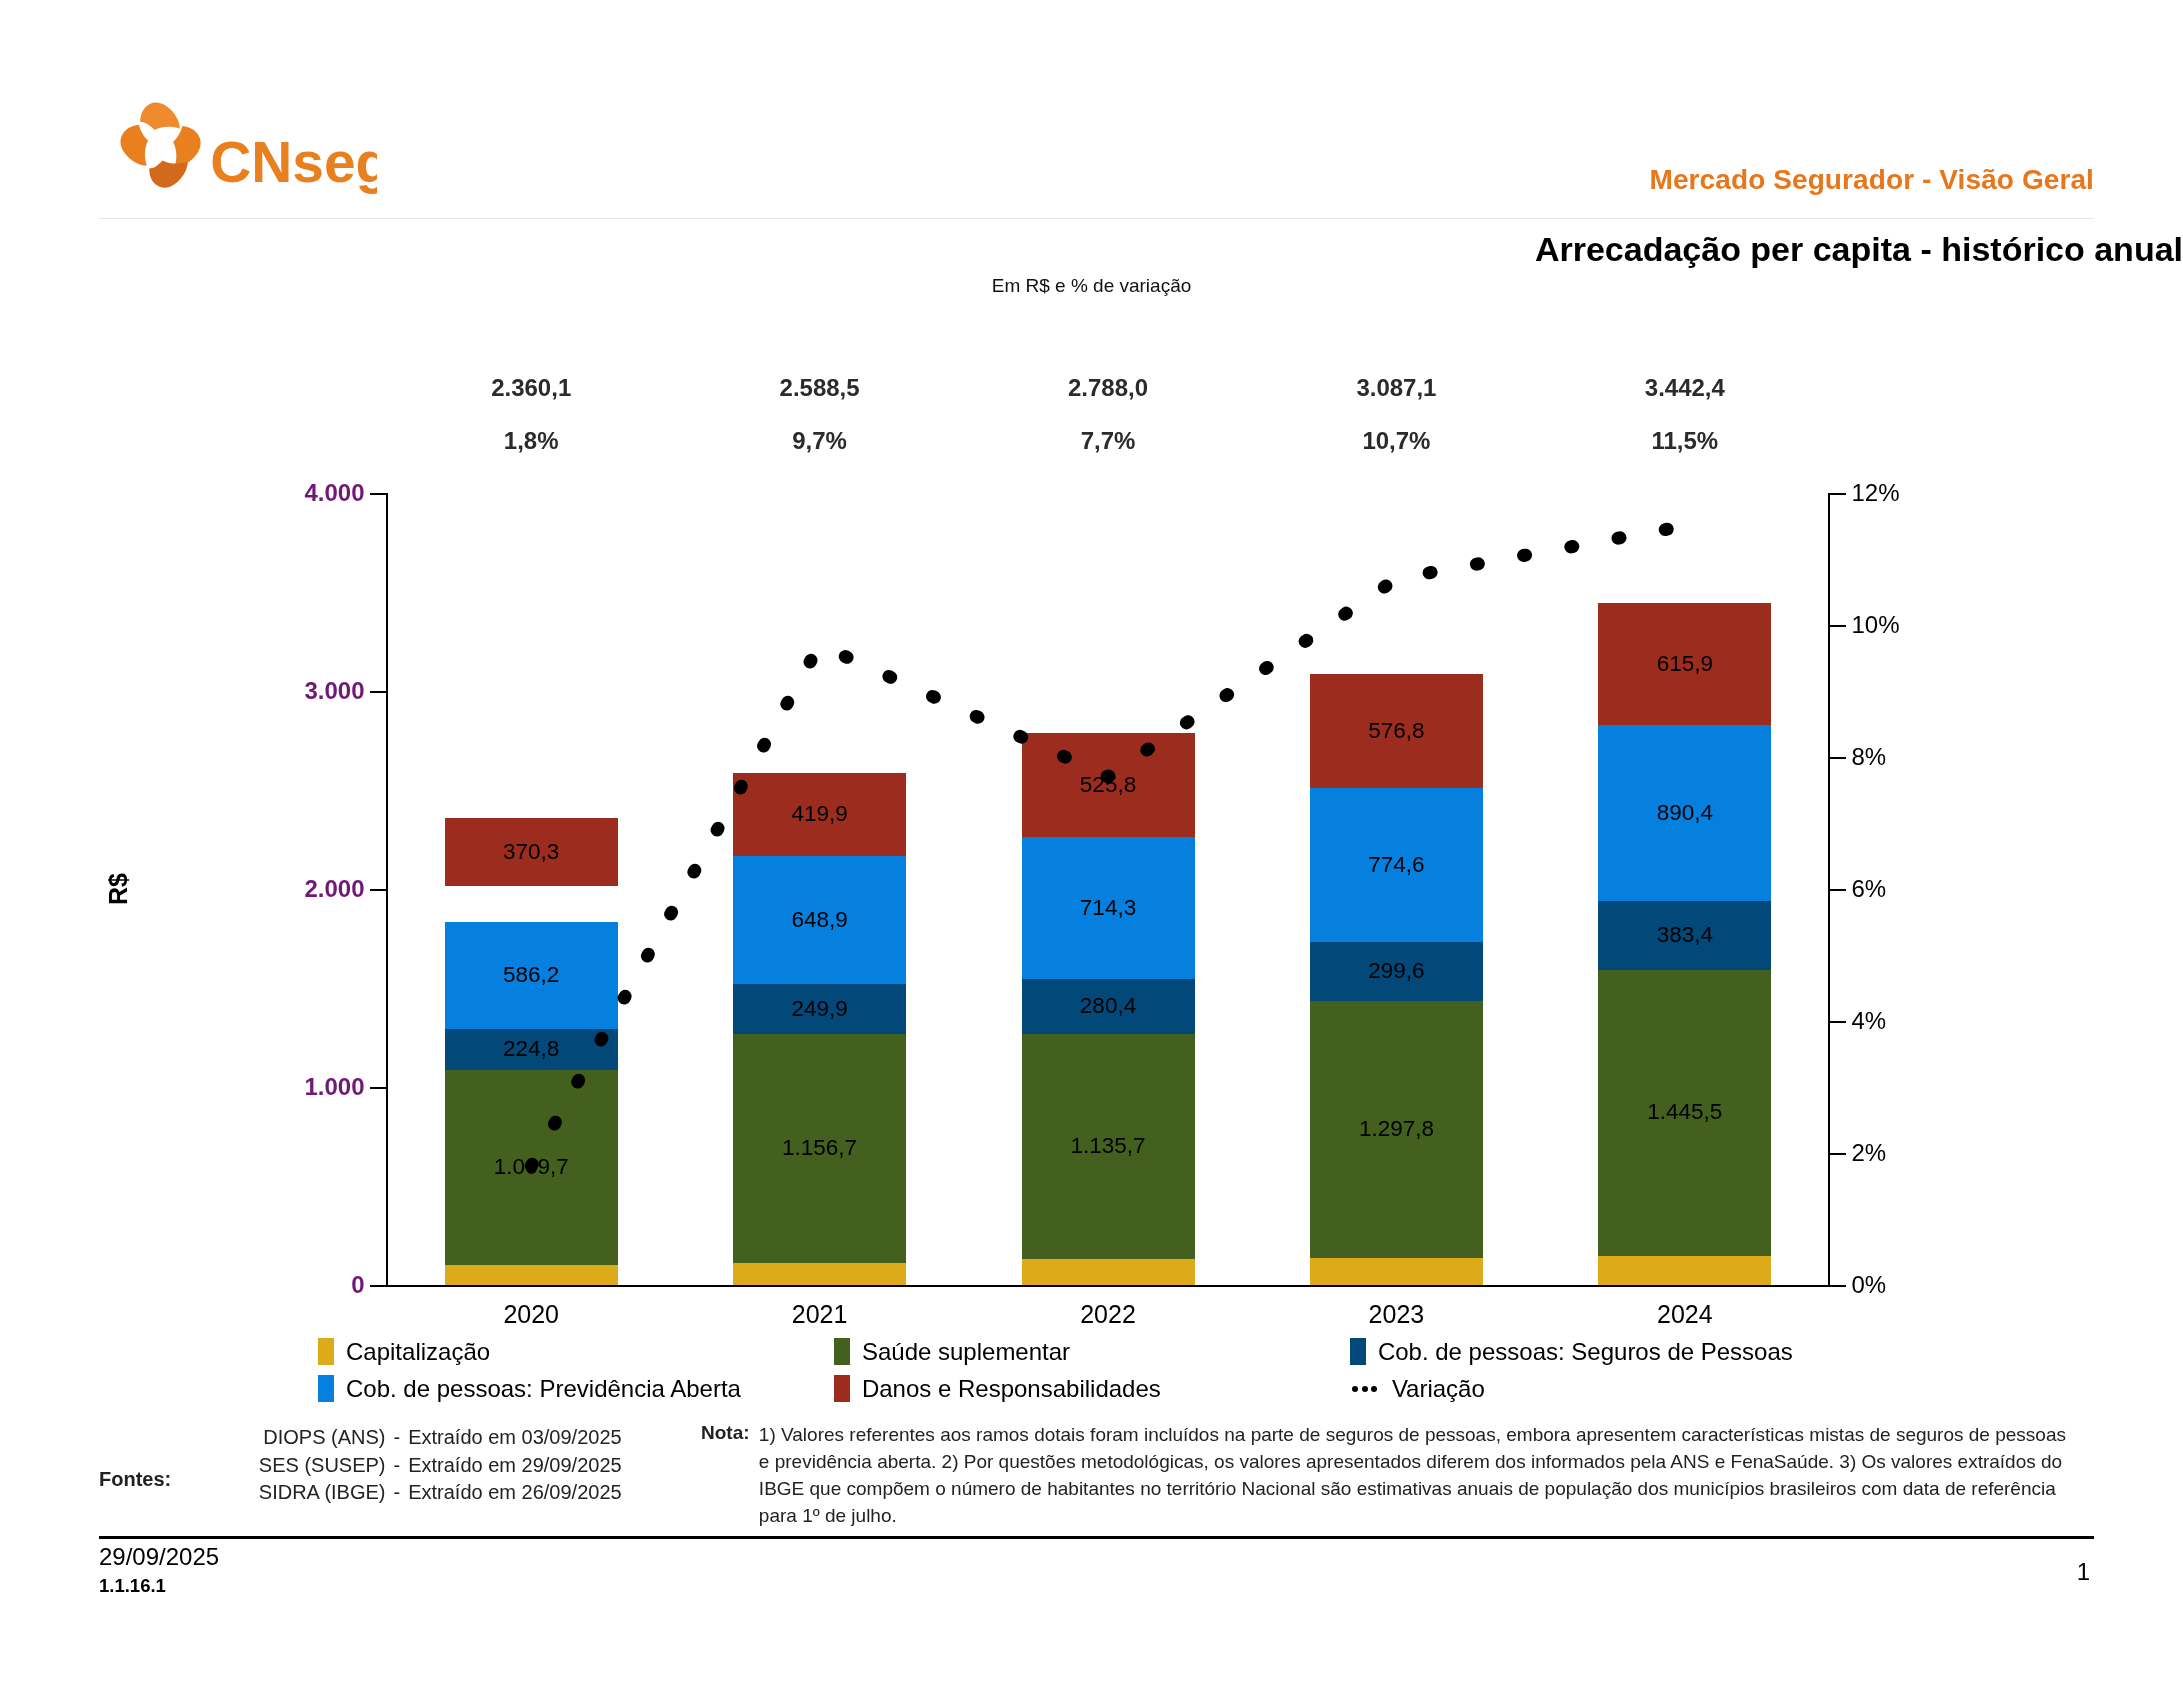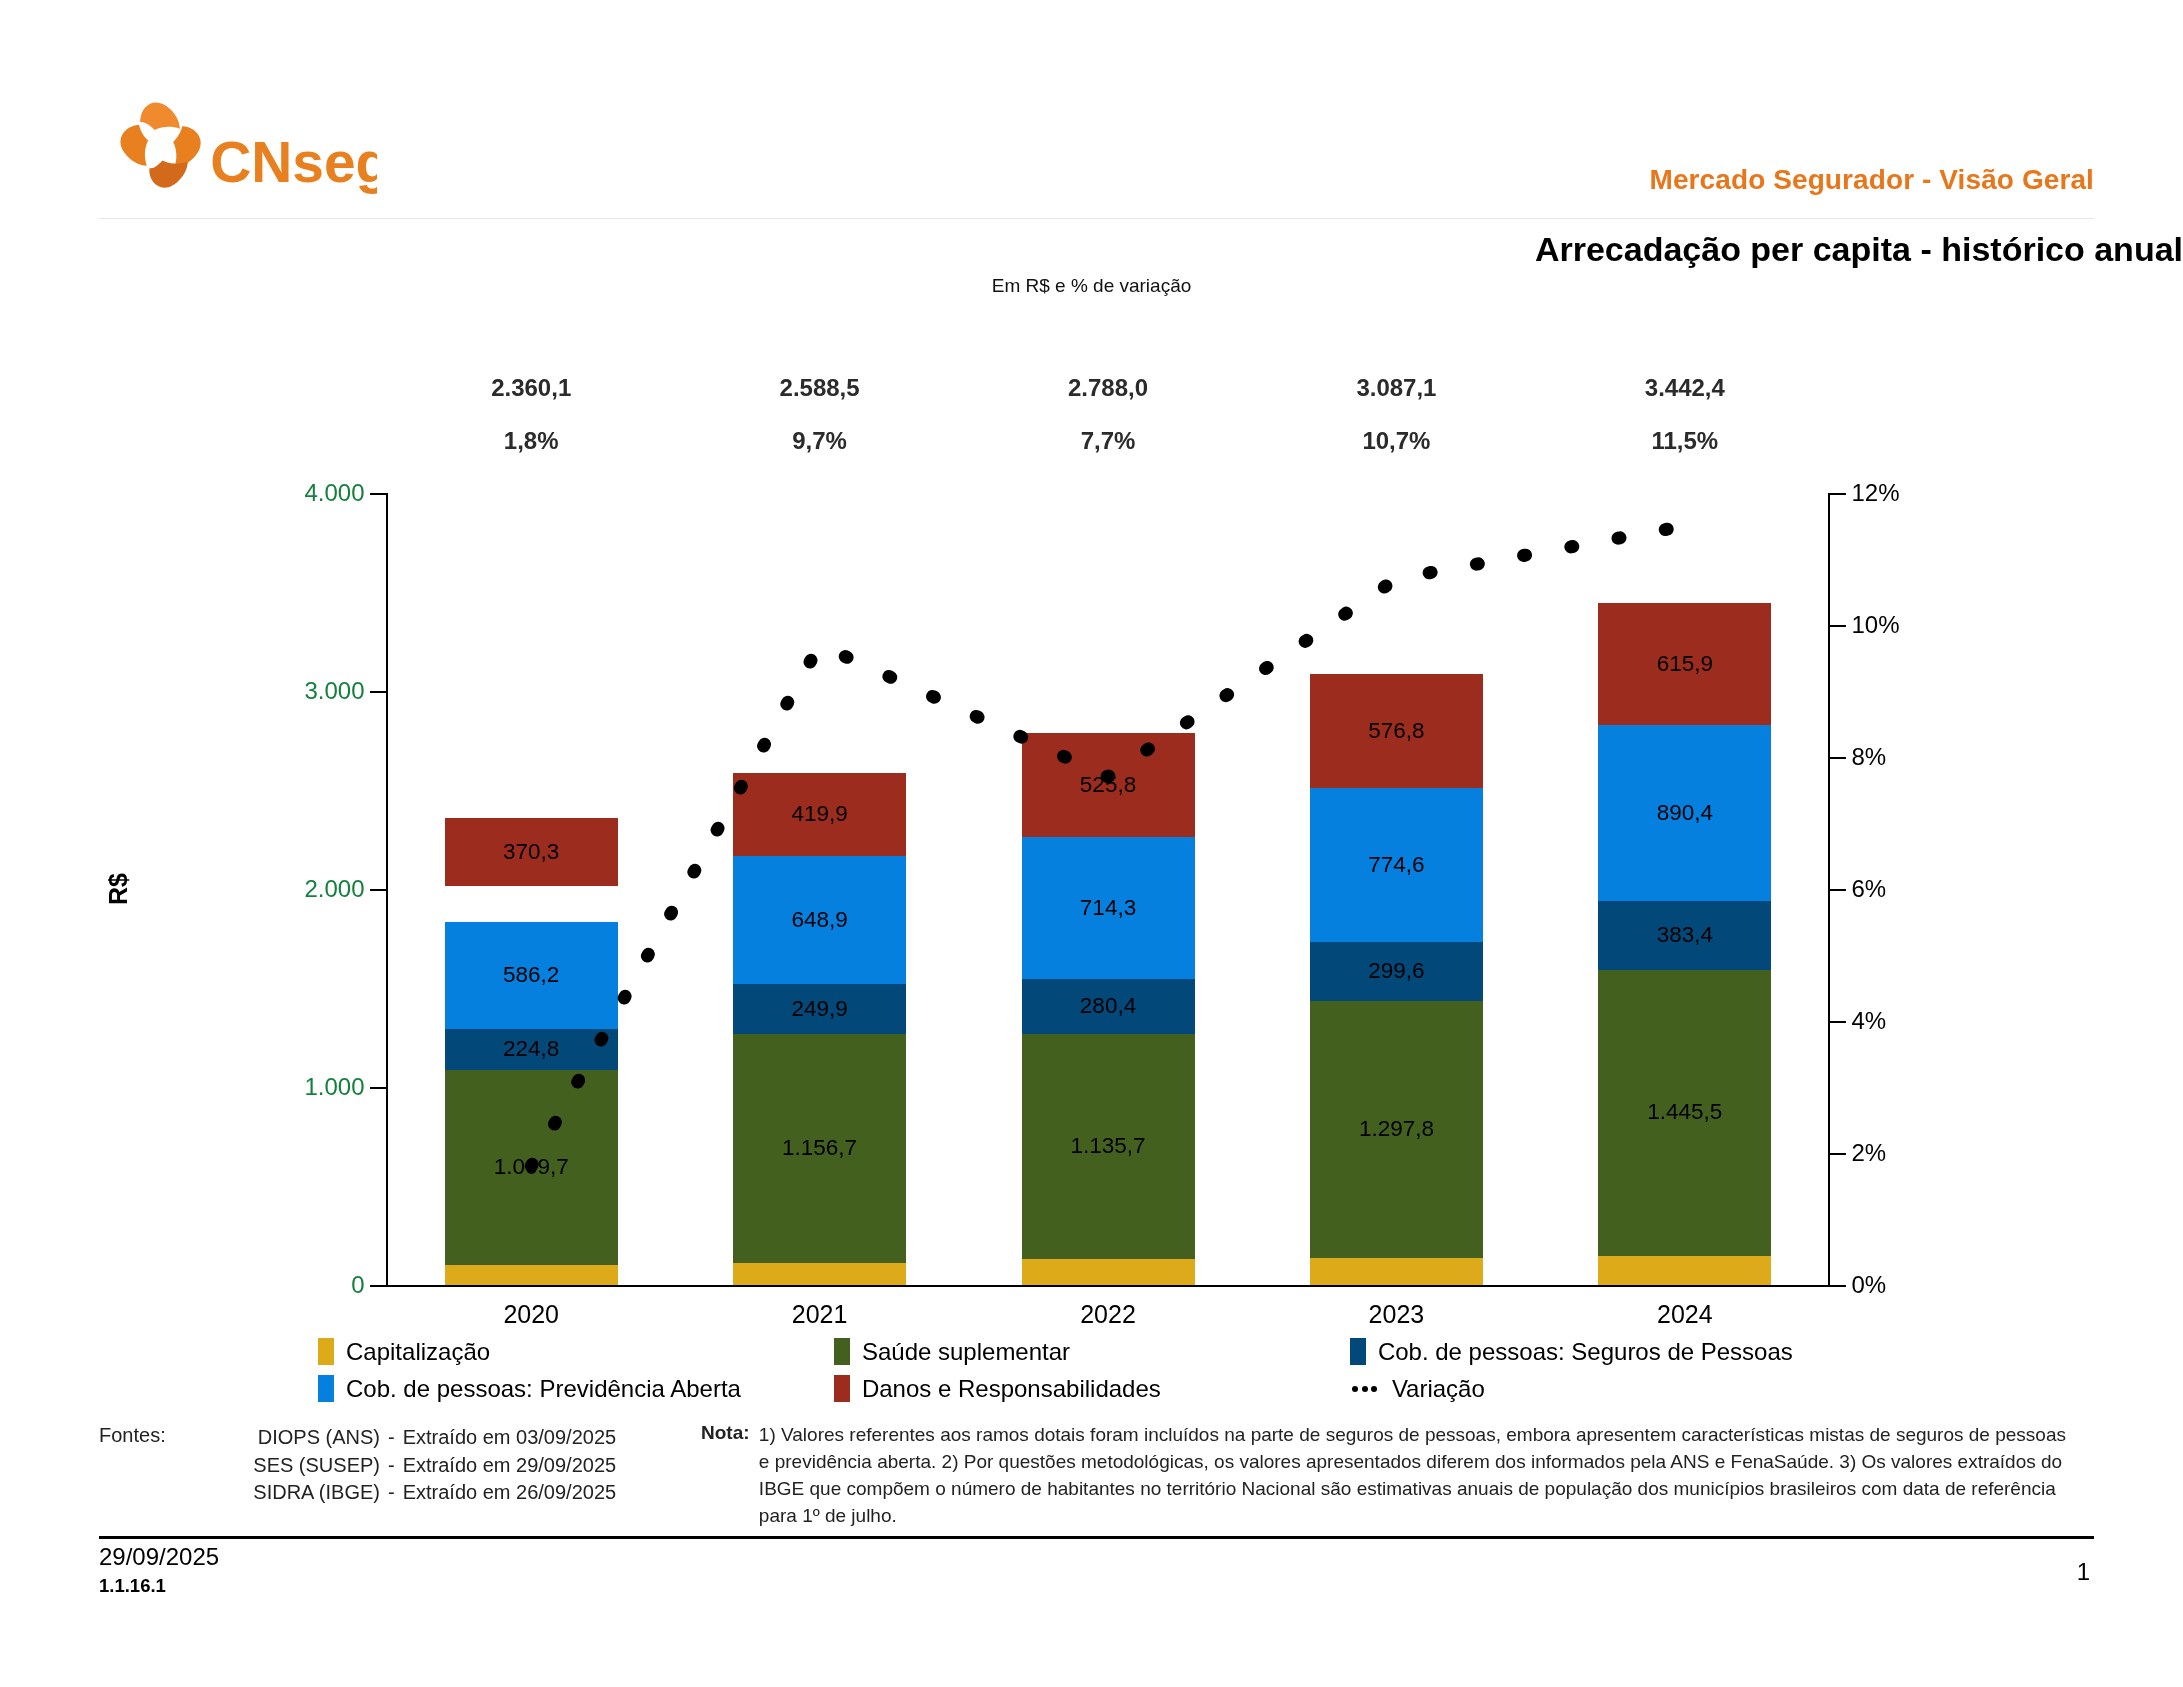--- a/index.html
+++ b/index.html
@@ -43,22 +43,22 @@
   .plot{
     position:absolute;
     left:387px;top:493px;
     width:1442px;height:792px;
   }
   .axis-left{position:absolute;left:-0.7px;top:0;bottom:0;width:2px;background:#000;}
   .axis-right{position:absolute;right:-0.7px;top:0;bottom:0;width:2px;background:#000;}
   .axis-bottom{position:absolute;left:-1.3px;right:-1.3px;bottom:-2px;height:2px;background:#000;}
 
   .ytick{position:absolute;right:100%;width:198px;text-align:right;
-         font-size:24px;color:#15803d;transform:translateY(-50%);padding-right:22.5px;
-         box-sizing:border-box;font-weight:400;}
+         font-size:24px;color:#701a75;transform:translateY(-50%);padding-right:22.5px;
+         box-sizing:border-box;font-weight:700;}
   .ytick .dash{position:absolute;right:0;top:50%;width:17px;height:2px;background:#000;}
   .ytick2{position:absolute;left:100%;width:198px;text-align:left;
          font-size:24px;color:#000;transform:translateY(-50%);padding-left:22.5px;
          box-sizing:border-box;}
   .ytick2 .dash{position:absolute;left:0;top:50%;width:17px;height:2px;background:#000;}
 
   .ylabel{
     position:absolute;left:-284px;top:50%;
     font-size:25px;font-weight:bold;color:#000;
     transform:translateY(-50%) rotate(-90deg);
@@ -78,21 +78,21 @@
   
   .legend{position:absolute;left:318px;top:1333px;width:1548px;
           display:flex;flex-wrap:wrap;}
   .legend-item{width:33.33%;display:flex;align-items:center;height:37px;font-size:24px;color:#000;}
   .swatch{width:16px;height:26.5px;margin-right:12px;flex:none;}
   .swatch-line{width:30px;height:26.5px;margin-right:12px;flex:none;position:relative;}
   .swatch-line i{position:absolute;top:50%;width:6px;height:6px;border-radius:50%;background:#000;transform:translateY(-50%);}
 
   
   .fontes{position:absolute;left:99px;top:1424px;display:flex;font-size:20px;color:#222;}
-  .fontes-label{font-weight:normal;margin-right:9.3px;white-space:nowrap;}
+  .fontes-label{font-weight:bold;margin-right:9.3px;white-space:nowrap;margin-top:44px;}
   .fontes-list{display:flex;flex-direction:column;}
   .fontes-row{display:flex;line-height:1.38;white-space:nowrap;}
   .fontes-src{width:205px;text-align:right;}
   .fontes-sep{padding:0 8px;}
 
   .nota{position:absolute;left:701px;top:1422px;width:1376px;display:flex;font-size:19px;color:#222;}
   .nota-label{font-weight:bold;margin-right:9.3px;white-space:nowrap;}
   .nota-text{line-height:1.42;}
 
   .footer-rule{position:absolute;left:99px;right:89px;top:1536px;height:3.3px;background:#000;}

